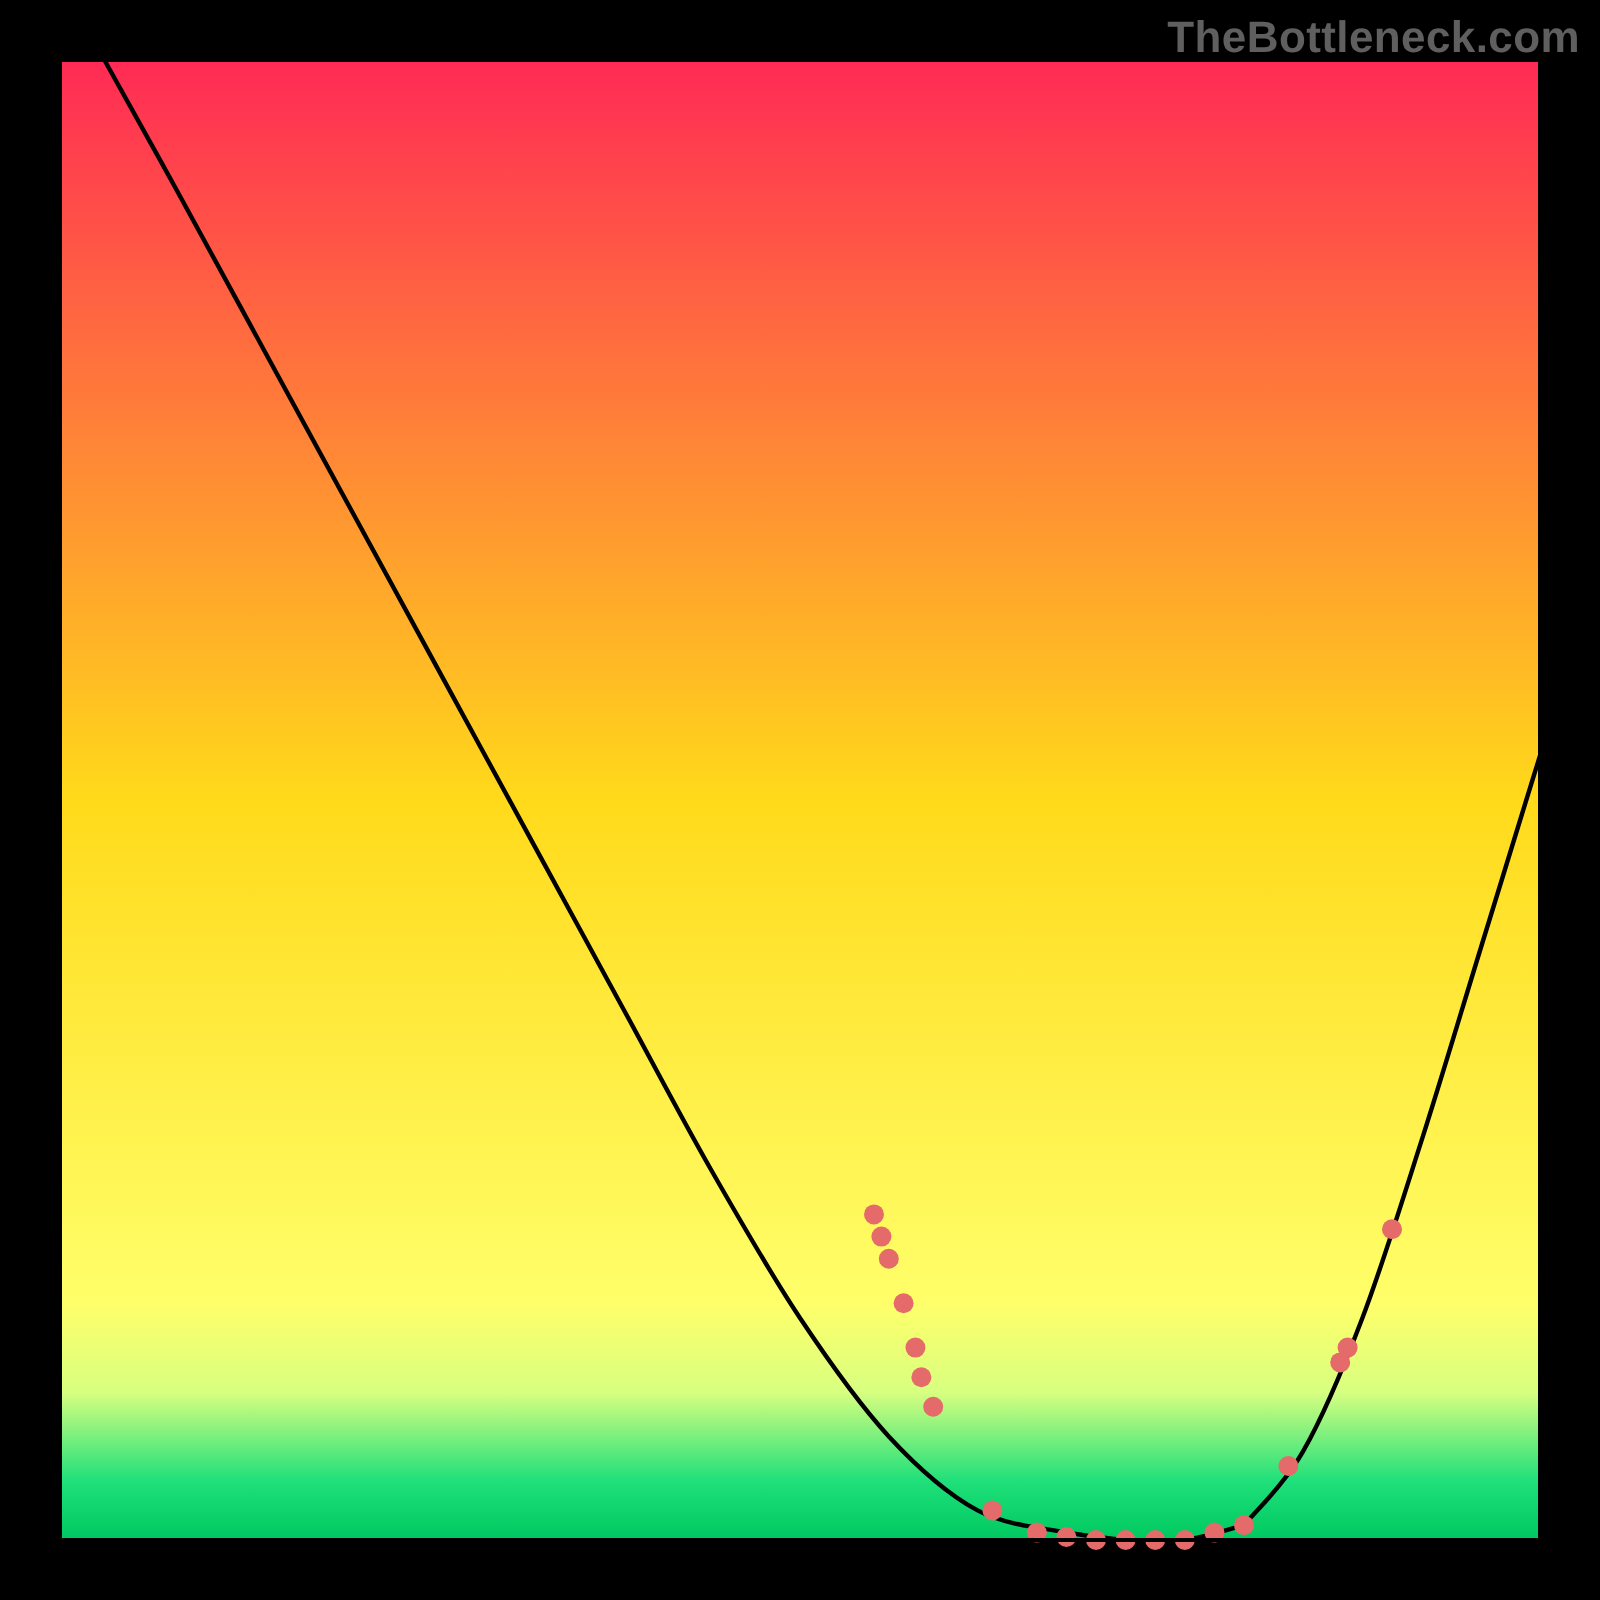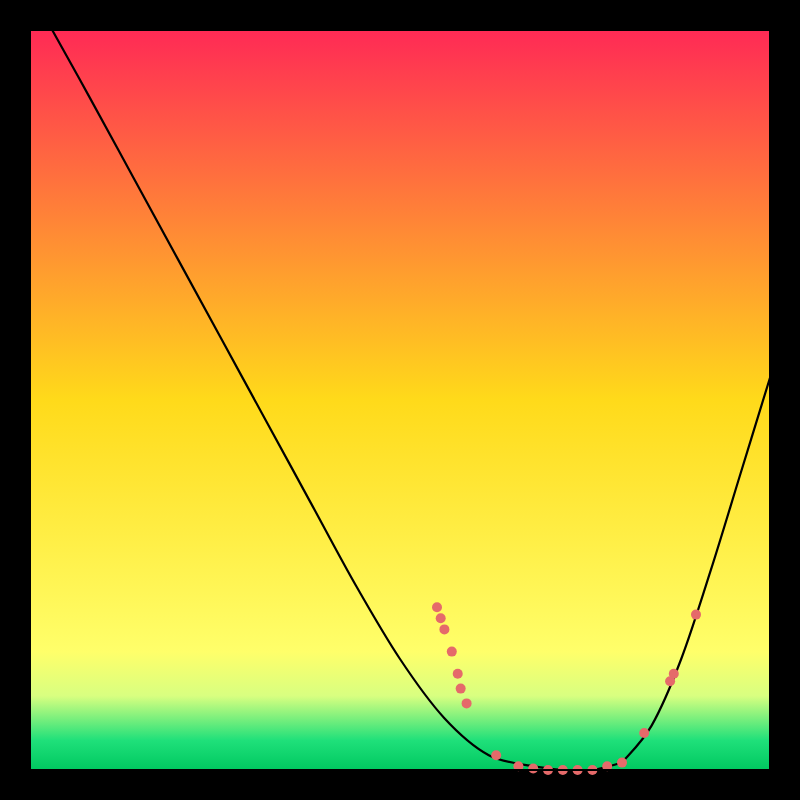--- a/index.html
+++ b/index.html
@@ -52,13 +52,14 @@
       <circle cx="577.6" cy="770" r="5" fill="#e56a6a"></circle>
       <circle cx="592.4" cy="770" r="5" fill="#e56a6a"></circle>
       <circle cx="607.2" cy="766.3" r="5" fill="#e56a6a"></circle>
       <circle cx="622" cy="762.6" r="5" fill="#e56a6a"></circle>
       <circle cx="644.1999999999999" cy="733" r="5" fill="#e56a6a"></circle>
       <circle cx="670.1" cy="681.2" r="5" fill="#e56a6a"></circle>
       <circle cx="673.8" cy="673.8" r="5" fill="#e56a6a"></circle>
       <circle cx="696" cy="614.6" r="5" fill="#e56a6a"></circle>
       <rect x="30" y="30" width="740" height="740" fill="none" stroke="#000000" stroke-width="2"></rect>
     </svg>
+  <div class="attribution">TheBottleneck.com</div>
 </div>
 
 </body></html>

